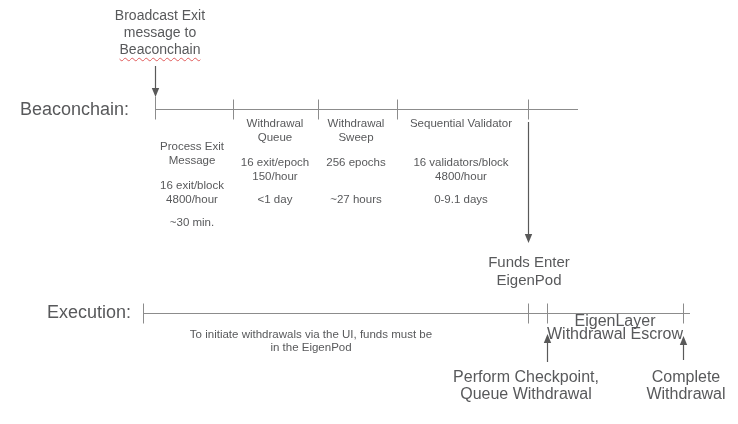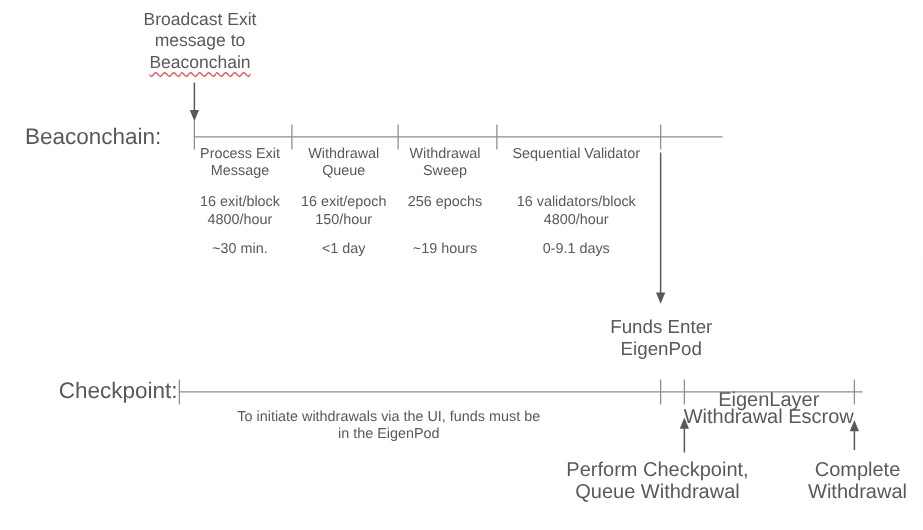--- a/index.html
+++ b/index.html
@@ -22,21 +22,21 @@
     text-decoration-color:var(--squiggle); text-decoration-thickness:1px;
     text-underline-offset:3px;
     text-align:right;
   }
   .row-label{font-size:18px; line-height:20px; text-align:left; white-space:nowrap;}
   .lbl-beacon{left:20px; top:99px;}
   .lbl-exec{left:47px; top:302px;}
   .seg{top:116px; font-size:11.5px; line-height:14px;}
   .seg .seg-title{height:39px;}
   .seg .seg-rate{height:37px;}
-  .seg1{left:137px; width:110px;}
+  .seg1{left:137px; width:110px;margin-top:23px;}
   .seg2{left:220px; width:110px;}
   .seg3{left:301px; width:110px;}
   .seg4{left:391px; width:140px;}
   .funds{left:469px; top:253px; width:120px; font-size:15px; line-height:18px;}
   .exec-note{left:181px; top:328px; width:260px; font-size:11.5px; line-height:13px;}
   .escrow{left:545px; top:314px; width:140px; font-size:16px; line-height:13px;}
   .checkpoint{left:426px; top:368px; width:200px; font-size:16px; line-height:17px;}
   .complete{left:626px; top:368px; width:120px; font-size:16px; line-height:17px;}
 </style>
 </head>
@@ -72,21 +72,21 @@
     <polygon class="arhead" points="679.8,345 687.2,345 683.5,336"></polygon>
   </svg>
 
   <div class="abs top-note">
     <div>Broadcast Exit</div>
     <div>message to</div>
     <div><span class="wavy">Beaconchain</span></div>
   </div>
 
   <div class="abs row-label lbl-beacon">Beaconchain:</div>
-  <div class="abs row-label lbl-exec">Checkpoint:</div>
+  <div class="abs row-label lbl-exec">Execution:</div>
 
   <div class="abs seg seg1">
     <div class="seg-title">
       <div>Process Exit</div>
       <div>Message</div>
     </div>
     <div class="seg-rate">
       <div>16 exit/block</div>
       <div>4800/hour</div>
     </div>
@@ -107,21 +107,21 @@
 
   <div class="abs seg seg3">
     <div class="seg-title">
       <div>Withdrawal</div>
       <div>Sweep</div>
     </div>
     <div class="seg-rate">
       <div>256 epochs</div>
       <div></div>
     </div>
-    <div class="seg-duration">~19 hours</div>
+    <div class="seg-duration">~27 hours</div>
   </div>
 
   <div class="abs seg seg4">
     <div class="seg-title">
       <div>Sequential Validator</div>
     </div>
     <div class="seg-rate">
       <div>16 validators/block</div>
       <div>4800/hour</div>
     </div>

